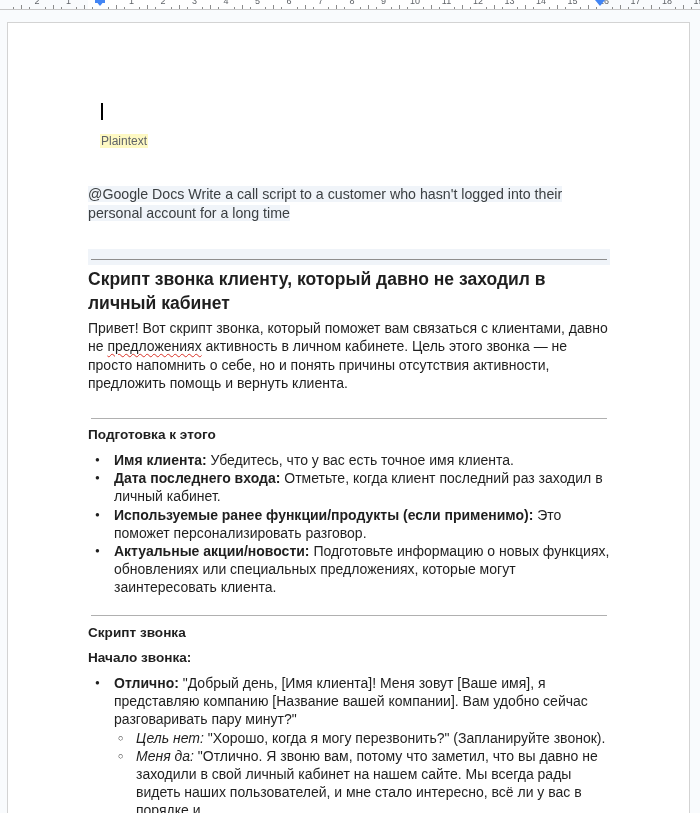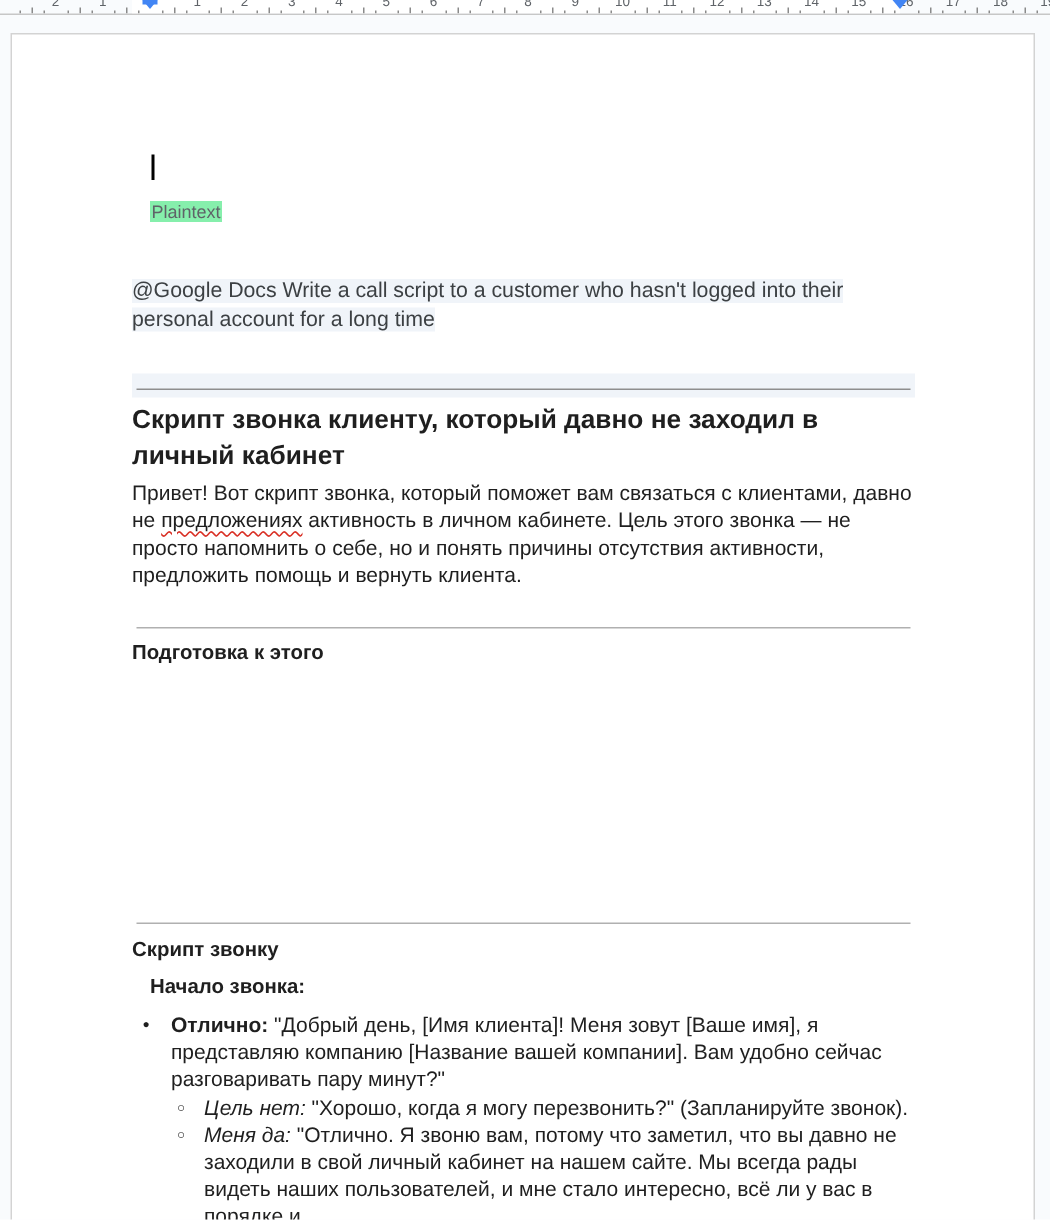--- a/index.html
+++ b/index.html
@@ -28,21 +28,21 @@
       position: absolute; left: 7px; top: 22px; width: 683px; height: 800px;
       background: #ffffff;
       border: 1px solid #d3d3d3;
       box-sizing: border-box;
     }
     .content { position: absolute; left: 80px; top: 0; width: 522px; }
 
     .cursor { position:absolute; left:13px; top:80px; width:2px; height:17px; background:#000; }
     .chip {
       position:absolute; left:12px; top:111px;
-      font-size:12px; color:#5f6368; background:#86efac; padding:0 1px; line-height:14px;
+      font-size:12px; color:#5f6368; background:#fef9c3; padding:0 1px; line-height:14px;
     }
     .prompt {
       position:absolute; left:0; top:162px; width:522px;
       font-size:14.2px; line-height:19px; color:#3c4043;
     }
     .prompt span { background:#f0f4f9; }
     .divider-block {
       position:absolute; left:0; top:226px; width:522px; height:16px; background:#f0f4f9;
     }
     .divider-block .line { position:absolute; left:3px; right:3px; top:10px; height:1px; background:#8e8e8e; }
@@ -60,21 +60,21 @@
       text-underline-offset: 2px;
       text-decoration-thickness: 1px;
     }
     .hr { position:absolute; left:3px; width:516px; height:1px; background:#b0b0b0; }
     .hr1 { top:395px; }
     .hr2 { top:592px; }
 
     .h3 { position:absolute; left:0; font-size:13.6px; font-weight:bold; line-height:18px; }
     .h3-prep { top:403px; }
     .h3-script { top:601px; }
-    .h4-start { top:626px;margin-left:12px; }
+    .h4-start { top:626px; }
 
     ul.bullets { position:absolute; left:0; width:522px; margin:0; padding:0; list-style:none; font-size:14px; line-height:18.2px; }
     ul.bullets li { position:relative; padding-left:26px; margin:0 0 0 0; }
     ul.bullets li::before { content:"●"; position:absolute; left:7px; top:0; font-size:8px; line-height:18.2px; color:#1f1f1f; }
     .list-prep { top:428px; }
     .list-start { top:651px; }
     ul.sub { list-style:none; margin:0; padding:0; }
     ul.sub li { padding-left:22px; }
     ul.sub li::before { content:"○"; left:4px; font-size:9px; }
     b { font-weight:bold; }
@@ -191,25 +191,29 @@
 
     <div class="h1">Скрипт звонка клиенту, который давно не заходил в личный кабинет</div>
 
     <div class="intro"><span>Привет! Вот скрипт звонка, который поможет вам связаться с клиентами, давно не </span><span class="squiggle">предложениях</span><span> активность в личном кабинете. Цель этого звонка — не просто напомнить о себе, но и понять причины отсутствия активности, предложить помощь и вернуть клиента.</span></div>
 
     <div class="hr hr1"></div>
 
     <div class="h3 h3-prep">Подготовка к этого</div>
 
     <ul class="bullets list-prep">
+      <li><b>Имя клиента:</b><span> Убедитесь, что у вас есть точное имя клиента.</span></li>
+      <li><b>Дата последнего входа:</b><span> Отметьте, когда клиент последний раз заходил в личный кабинет.</span></li>
+      <li><b>Используемые ранее функции/продукты (если применимо):</b><span> Это поможет персонализировать разговор.</span></li>
+      <li><b>Актуальные акции/новости:</b><span> Подготовьте информацию о новых функциях, обновлениях или специальных предложениях, которые могут заинтересовать клиента.</span></li>
     </ul>
 
     <div class="hr hr2"></div>
 
-    <div class="h3 h3-script">Скрипт звонку</div>
+    <div class="h3 h3-script">Скрипт звонка</div>
     <div class="h3 h4-start">Начало звонка:</div>
 
     <ul class="bullets list-start">
       <li><b>Отлично:</b><span> "Добрый день, [Имя клиента]! Меня зовут [Ваше имя], я представляю компанию [Название вашей компании]. Вам удобно сейчас разговаривать пару минут?"</span>
         <ul class="sub">
           <li><i>Цель нет:</i><span> "Хорошо, когда я могу перезвонить?" (Запланируйте звонок).</span></li>
           <li><i>Меня да:</i><span> "Отлично. Я звоню вам, потому что заметил, что вы давно не заходили в свой личный кабинет на нашем сайте. Мы всегда рады видеть наших пользователей, и мне стало интересно, всё ли у вас в порядке и</span></li>
         </ul>
       </li>
     </ul>

